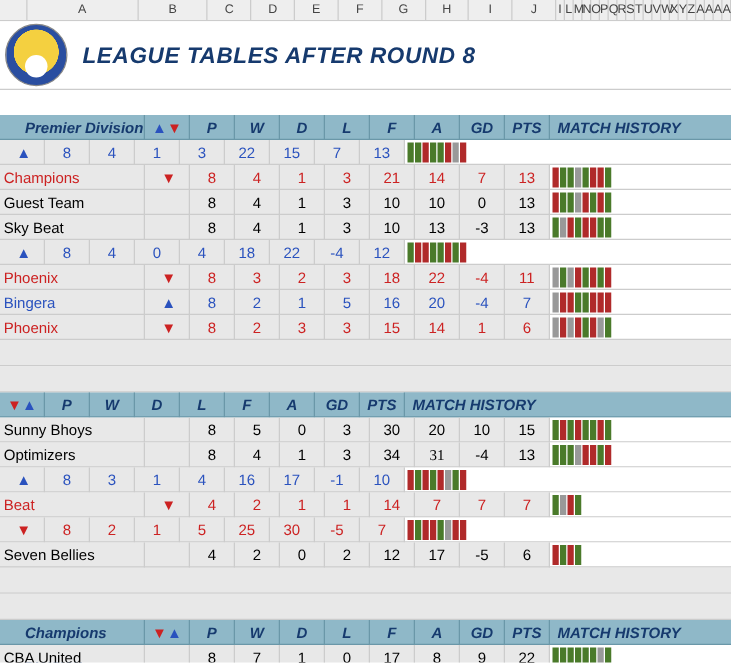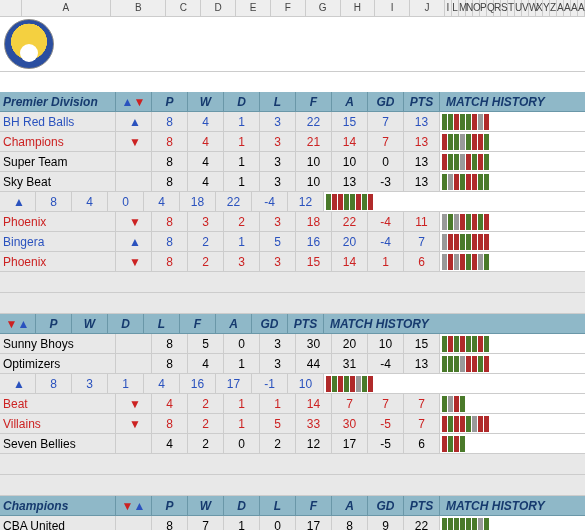--- a/index.html
+++ b/index.html
@@ -8,21 +8,21 @@
   .rowhead { width:22px; text-align:center; border-right:1px solid #ccc; }
   .ch { text-align:center; border-right:1px solid #ccc; line-height:16px;}
   .cA{width:94px}.cB{width:58px}.cC,.cD,.cE,.cF,.cG,.cH,.cI,.cJ{width:36px}
   .small{width:6px}
   .body { position:relative; }
   .titlebar { height:54px; background:#fff; border-bottom:1px solid #ccc; display:flex; align-items:center;}
   .logo { width:48px; height:48px; margin:3px 12px 3px 4px; border-radius:50%; background:radial-gradient(circle at 50% 45%, #f4d040 0%, #f4d040 50%, #2a4ea0 51%, #2a4ea0 100%); border:1px solid #888; position:relative;}
   .logo:after{content:"";position:absolute;bottom:6px;left:50%;transform:translateX(-50%);width:18px;height:18px;border-radius:50%;background:#fff;}
   .title { font-size:18px; font-weight:bold; font-style:italic; color:#163a6e; letter-spacing:0.5px;}
   .shead { height:20px; background:#8fb8c8; display:flex; }
-  .shead .cell { border-right:1px solid #6a97a8; border-bottom:1px solid #6a97a8; line-height:20px; font-size:12px; color:#163a6e; font-weight:bold; font-style:italic; padding-left:3px; box-sizing:border-box;}
+  .shead .cell { border-right:1px solid #6a97a8; border-bottom:1px solid #6a97a8; line-height:20px; font-size:12px; color:#163a6e; font-weight:bold; font-style:italic; padding-left:20px; box-sizing:border-box;}
   .shead .stat { text-align:center; padding-left:0;}
   .row { height:20px; display:flex; }
   .row .cell { border-right:1px solid #ccc; border-bottom:1px solid #ccc; line-height:20px; padding-left:3px; box-sizing:border-box; background:#e8e8e8;}
   .row .stat { text-align:center; padding-left:0;}
   .row.blue .team, .row.blue .stat { color:#2a52be; }
   .row.red .team, .row.red .stat { color:#c22; }
   .team { width:116px; }
   .arrw { width:36px; text-align:center; padding-left:0;}
   .shead .team { width:116px; }
   .shead .arrw { width:36px; text-align:center; padding-left:0; }
@@ -70,38 +70,38 @@
         <div class="ch small">A</div>
         <div class="ch small">A</div>
         <div class="ch small">A</div>
         <div class="ch small">A</div>
       </div>
   </div>
 
   <div class="body">
     <div class="titlebar">
       <div class="logo"></div>
+      <div class="title">LEAGUE TABLES AFTER ROUND 8</div>
     </div>
     <div class="gap2"></div>
     <div id="sections">
         <div class="shead">
           <div class="cell team">Premier Division</div>
           <div class="cell arrw"><span class="up">▲</span><span class="down">▼</span></div>
           <div class="cell stat" style="width: 36px;">P</div>
           <div class="cell stat" style="width: 36px;">W</div>
           <div class="cell stat" style="width: 36px;">D</div>
           <div class="cell stat" style="width: 36px;">L</div>
           <div class="cell stat" style="width: 36px;">F</div>
           <div class="cell stat" style="width: 36px;">A</div>
           <div class="cell stat" style="width: 36px;">GD</div>
           <div class="cell stat" style="width: 36px;">PTS</div>
           <div class="mh-head">MATCH HISTORY</div>
         </div>
         <div class="row blue">
-          <div class="cell team">BH Red Balls</div>
           <div class="cell arrw"><span class="up">▲</span></div>
           <div class="cell stat" style="width: 36px;">8</div>
           <div class="cell stat" style="width: 36px;">4</div>
           <div class="cell stat" style="width: 36px;">1</div>
           <div class="cell stat" style="width: 36px;">3</div>
           <div class="cell stat" style="width: 36px;">22</div>
           <div class="cell stat" style="width: 36px;">15</div>
           <div class="cell stat" style="width: 36px;">7</div>
           <div class="cell stat" style="width: 36px;">13</div>
           <div class="mh">
@@ -131,21 +131,21 @@
             <span class="W"></span>
             <span class="W"></span>
             <span class="D"></span>
             <span class="W"></span>
             <span class="L"></span>
             <span class="L"></span>
             <span class="W"></span>
           </div>
         </div>
         <div class="row ">
-          <div class="cell team">Super Team</div>
+          <div class="cell team">Guest Team</div>
           <div class="cell arrw"></div>
           <div class="cell stat" style="width: 36px;">8</div>
           <div class="cell stat" style="width: 36px;">4</div>
           <div class="cell stat" style="width: 36px;">1</div>
           <div class="cell stat" style="width: 36px;">3</div>
           <div class="cell stat" style="width: 36px;">10</div>
           <div class="cell stat" style="width: 36px;">10</div>
           <div class="cell stat" style="width: 36px;">0</div>
           <div class="cell stat" style="width: 36px;">13</div>
           <div class="mh">
@@ -304,22 +304,22 @@
             <span class="W"></span>
           </div>
         </div>
         <div class="row ">
           <div class="cell team">Optimizers</div>
           <div class="cell arrw"></div>
           <div class="cell stat" style="width: 36px;">8</div>
           <div class="cell stat" style="width: 36px;">4</div>
           <div class="cell stat" style="width: 36px;">1</div>
           <div class="cell stat" style="width: 36px;">3</div>
-          <div class="cell stat" style="width: 36px;">44</div>
-          <div class="cell stat" style="width: 36px;">31</div>
+          <div class="cell stat" style="width: 36px;">34</div>
+          <div class="cell stat" style="width: 36px; font-family: Liberation Serif, serif;">31</div>
           <div class="cell stat" style="width: 36px;">-4</div>
           <div class="cell stat" style="width: 36px;">13</div>
           <div class="mh">
             <span class="W"></span>
             <span class="W"></span>
             <span class="W"></span>
             <span class="D"></span>
             <span class="L"></span>
             <span class="L"></span>
             <span class="W"></span>
@@ -359,27 +359,26 @@
           <div class="cell stat" style="width: 36px;">7</div>
           <div class="cell stat" style="width: 36px;">7</div>
           <div class="mh">
             <span class="W"></span>
             <span class="D"></span>
             <span class="L"></span>
             <span class="W"></span>
           </div>
         </div>
         <div class="row red">
-          <div class="cell team">Villains</div>
           <div class="cell arrw"><span class="down">▼</span></div>
           <div class="cell stat" style="width: 36px;">8</div>
           <div class="cell stat" style="width: 36px;">2</div>
           <div class="cell stat" style="width: 36px;">1</div>
           <div class="cell stat" style="width: 36px;">5</div>
-          <div class="cell stat" style="width: 36px;">33</div>
+          <div class="cell stat" style="width: 36px;">25</div>
           <div class="cell stat" style="width: 36px;">30</div>
           <div class="cell stat" style="width: 36px;">-5</div>
           <div class="cell stat" style="width: 36px;">7</div>
           <div class="mh">
             <span class="L"></span>
             <span class="W"></span>
             <span class="L"></span>
             <span class="L"></span>
             <span class="W"></span>
             <span class="D"></span>

